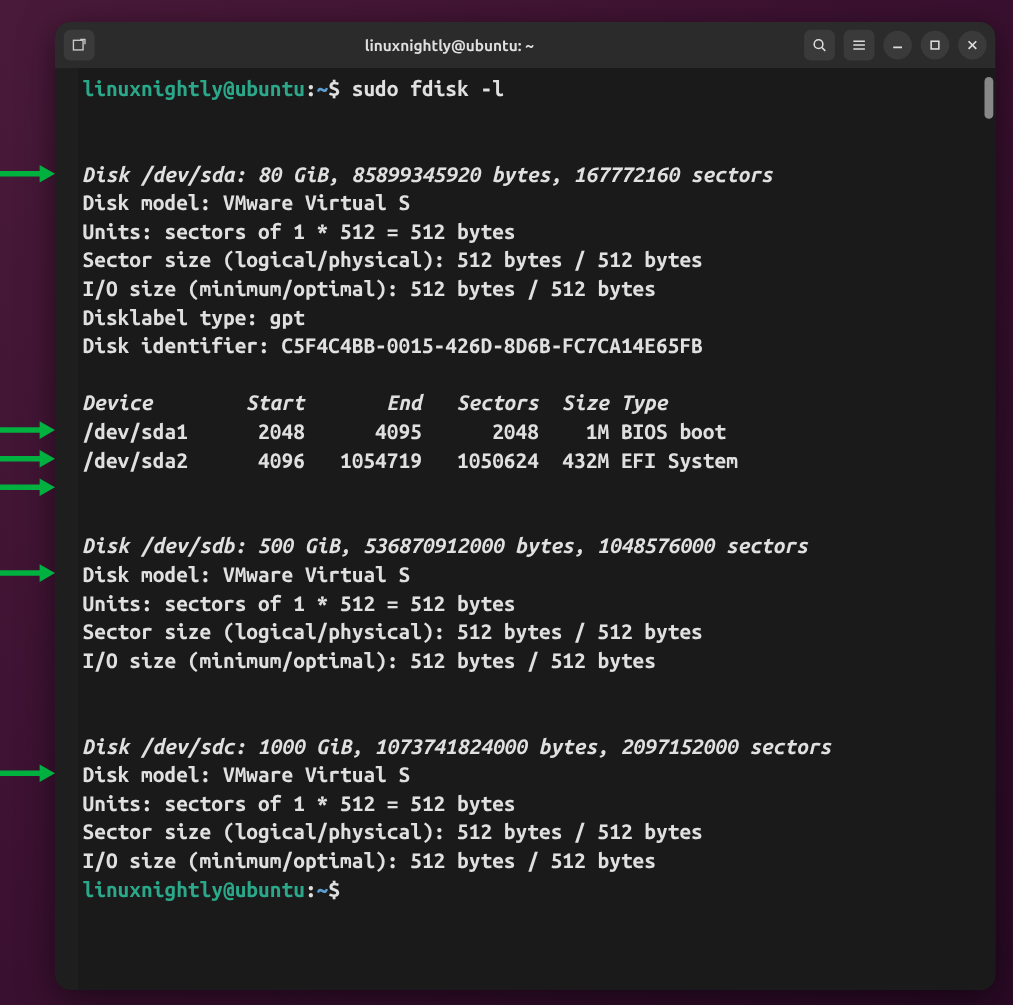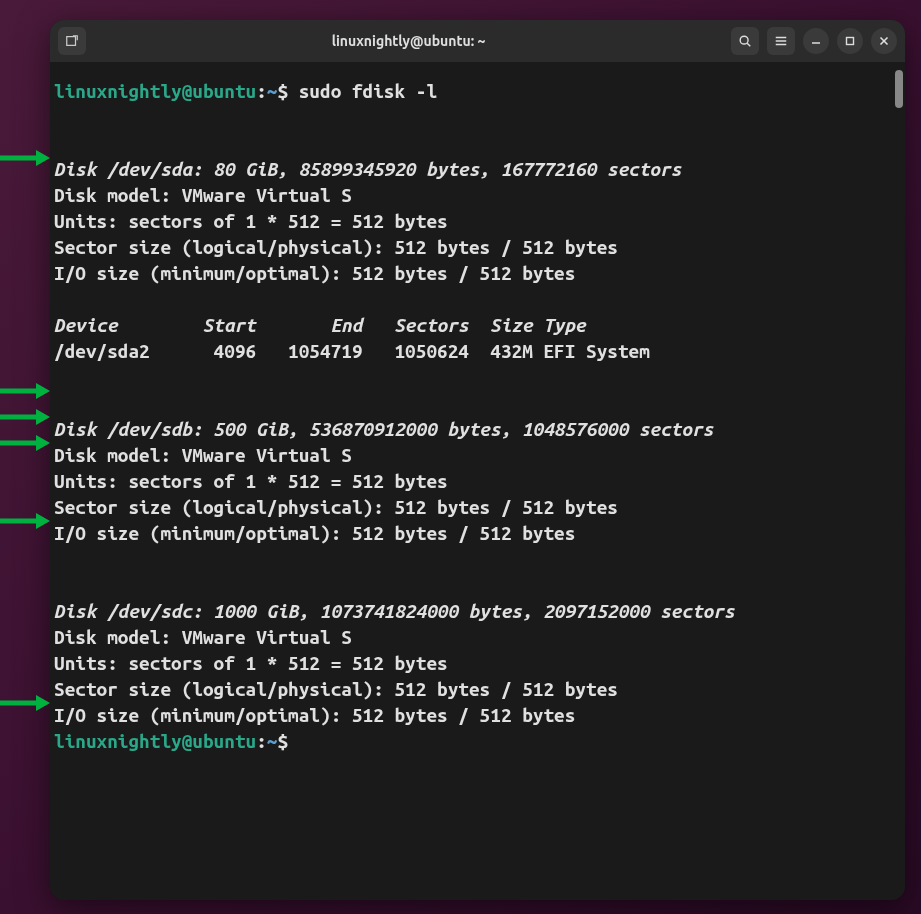--- a/index.html
+++ b/index.html
@@ -45,27 +45,28 @@
     .tb-circle {
       width: 26px; height: 26px;
       border-radius: 50%;
       background: #3a3a3a;
       display: flex; align-items: center; justify-content: center;
       color: #ddd;
     }
     .terminal-body {
       flex: 1;
       background: #1a1a1a;
-      padding: 16px 10px 8px 4px;
+      padding: 5px 10px 8px 4px;
       color: #e0e0e0;
       font-size: 19px;
       line-height: 26px;
       font-weight: 600;
       overflow: hidden;
       position: relative;
+      margin-left: 21px;
     }
     .scrollbar {
       position: absolute;
       right: 2px;
       top: 8px;
       width: 8px;
       height: 38px;
       background: #888;
       border-radius: 4px;
     }
@@ -138,22 +139,25 @@
 
     <div class="line"><span class="user">linuxnightly</span><span class="user">@</span><span class="host">ubuntu</span><span class="colon">:</span><span class="path">~</span><span class="dollar">$</span> <span class="cmd">sudo fdisk -l</span></div>
     <div class="line">&nbsp;</div>
     <div class="line">&nbsp;</div>
 
     <div class="line bold">Disk /dev/sda: 80 GiB, 85899345920 bytes, 167772160 sectors</div>
     <div class="line">Disk model: VMware Virtual S</div>
     <div class="line">Units: sectors of 1 * 512 = 512 bytes</div>
     <div class="line">Sector size (logical/physical): 512 bytes / 512 bytes</div>
     <div class="line">I/O size (minimum/optimal): 512 bytes / 512 bytes</div>
+    <div class="line">Disklabel type: gpt</div>
+    <div class="line">Disk identifier: C5F4C4BB-0015-426D-8D6B-FC7CA14E65FB</div>
     <div class="line">&nbsp;</div>
     <div class="line bold">Device        Start       End   Sectors  Size Type</div>
+    <div class="line">/dev/sda1      2048      4095      2048    1M BIOS boot</div>
     <div class="line">/dev/sda2      4096   1054719   1050624  432M EFI System</div>
     <div class="line">&nbsp;</div>
     <div class="line">&nbsp;</div>
 
     <div class="line bold">Disk /dev/sdb: 500 GiB, 536870912000 bytes, 1048576000 sectors</div>
     <div class="line">Disk model: VMware Virtual S</div>
     <div class="line">Units: sectors of 1 * 512 = 512 bytes</div>
     <div class="line">Sector size (logical/physical): 512 bytes / 512 bytes</div>
     <div class="line">I/O size (minimum/optimal): 512 bytes / 512 bytes</div>
     <div class="line">&nbsp;</div>

